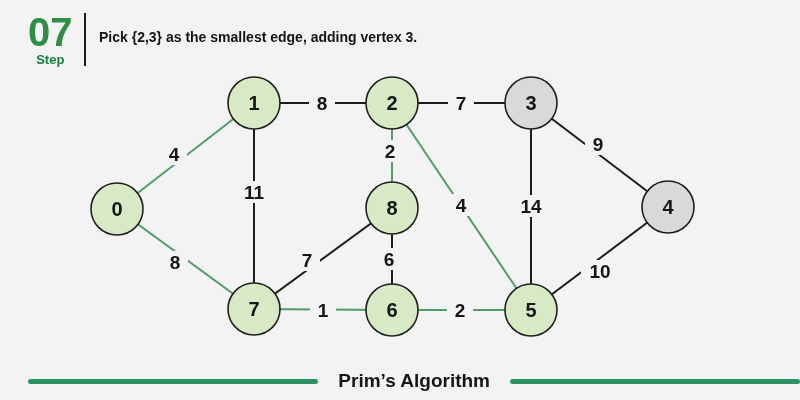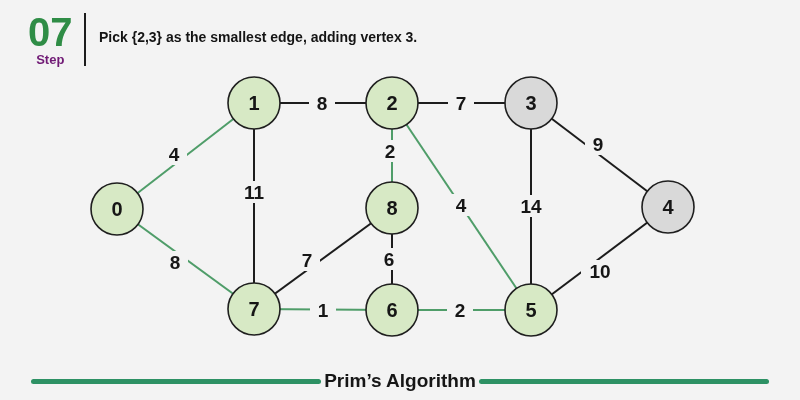--- a/index.html
+++ b/index.html
@@ -5,28 +5,28 @@
   html,body { margin:0; padding:0; }
   .stage {
     position:relative; width:800px; height:400px; overflow:hidden;
     background:var(--background,#f3f3f3);
     font-family:"Liberation Sans", sans-serif;
   }
   
   .header { position:absolute; top:13px; left:28px; display:flex; align-items:stretch; }
   .step-block { text-align:center; margin-right:11px; }
   .step-number { font-size:40px; font-weight:bold; line-height:0.95; color:var(--step-green,#2f8d46); }
-  .step-label  { font-size:13px; font-weight:bold; color:#701a75; margin-top:1px; }
+  .step-label  { font-size:13px; font-weight:bold; color:#15803d; margin-top:1px; }
   .divider { width:2.5px; height:53px; background:#1c1c1c; margin-right:13px; }
   .description { align-self:center; font-size:14px; font-weight:600; color:#141414; padding-bottom:6px; }
   
   .graph-svg { position:absolute; left:0; top:0; }
   .graph-svg text { font-family:"Liberation Sans", sans-serif; }
   
-  .footer { position:absolute; left:0; right:0; bottom:8px; display:flex; align-items:center; justify-content:center; gap:3px; }
+  .footer { position:absolute; left:0; right:0; bottom:8px; display:flex; align-items:center; justify-content:flex-end; gap:20px; }
   .footer-line { width:290px; height:5px; border-radius:3px; background:var(--rule-green,#2d9164); }
   .footer-title { font-size:19px; font-weight:bold; color:#161616; white-space:nowrap; }
 </style>
 </head>
 <body>
 
 <div class="stage">
 
   <div class="header">
     <div class="step-block">

